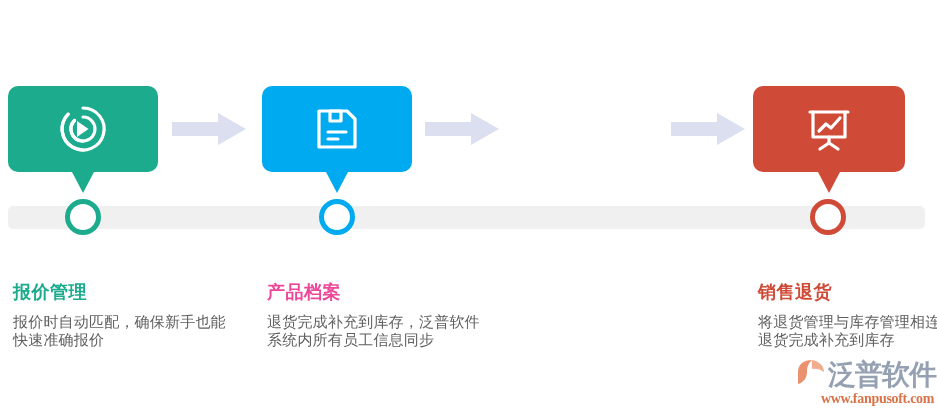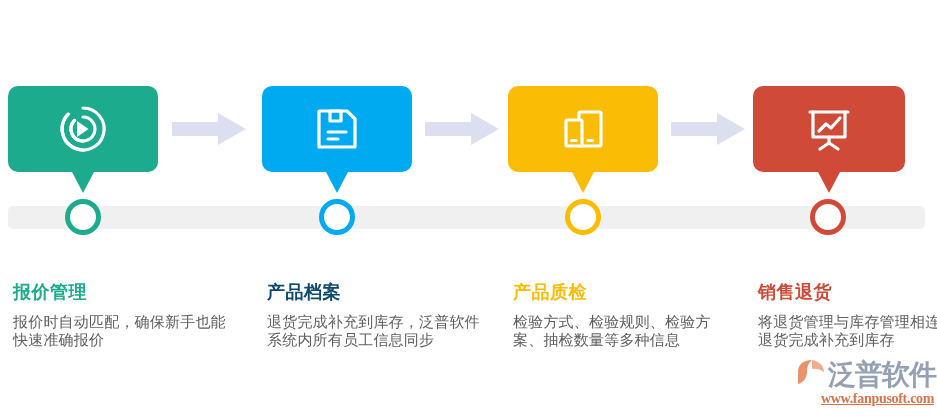--- a/index.html
+++ b/index.html
@@ -139,21 +139,20 @@
     line-height: 30px;
   }
   .wm-url {
     margin-top: 1px;
     margin-left: 26px;
     font-family: "Liberation Serif", "DejaVu Serif", serif;
     font-size: 14px;
     font-weight: bold;
     color: #d9744a;
     letter-spacing: -0.3px;
-    text-decoration: underline;
   }
 </style>
 </head>
 <body>
 
 <div id="stage">
 
   <div class="rail"></div>
 
   <div class="step s1">
@@ -189,49 +188,31 @@
           <path d="M8 8 H36 L44 16 V44 H8 Z"></path>
           <path d="M19 8 H30 V18 H19 Z"></path>
           <path d="M17 29 H35"></path>
           <path d="M17 36 H27"></path>
         </svg>
       </span>
       <span class="pointer"></span>
     </div>
     <div class="node" style="color:#00aaf0"></div>
     <div class="txt">
-      <div class="title" style="color:#0c4a6e">产品档案</div>
+      <div class="title" style="color:#ec4899">产品档案</div>
       <div class="desc">退货完成补充到库存，泛普软件系统内所有员工信息同步</div>
     </div>
   </div>
 
   <div class="arrow a2">
     <svg width="74" height="32" viewBox="0 0 74 32">
       <path d="M0 9 H46 V0 L74 16 L46 32 V23 H0 Z" fill="currentColor"></path>
     </svg>
   </div>
 
-  <div class="step s3">
-    <div class="card" style="background:#fbbc05;color:#fbbc05">
-      <span>
-        <svg width="52" height="52" viewBox="0 0 52 52" fill="none" stroke="#ffffff" stroke-width="3.2" stroke-linejoin="round" stroke-linecap="round">
-          <rect x="22" y="9" width="22" height="34" rx="1.5"></rect>
-          <rect x="9" y="17" width="16" height="26" rx="1.5" fill="#fbbc05"></rect>
-          <path d="M14.5 37.5 H19"></path>
-          <path d="M31 37.5 H35.5"></path>
-        </svg>
-      </span>
-      <span class="pointer"></span>
-    </div>
-    <div class="node" style="color:#fbbc05"></div>
-    <div class="txt">
-      <div class="title" style="color:#fbbc05">产品质检</div>
-      <div class="desc">检验方式、检验规则、检验方案、抽检数量等多种信息</div>
-    </div>
-  </div>
 
   <div class="arrow a3">
     <svg width="74" height="32" viewBox="0 0 74 32">
       <path d="M0 9 H46 V0 L74 16 L46 32 V23 H0 Z" fill="currentColor"></path>
     </svg>
   </div>
 
   <div class="step s4">
     <div class="card" style="background:#cf4b37;color:#cf4b37">
       <span>

